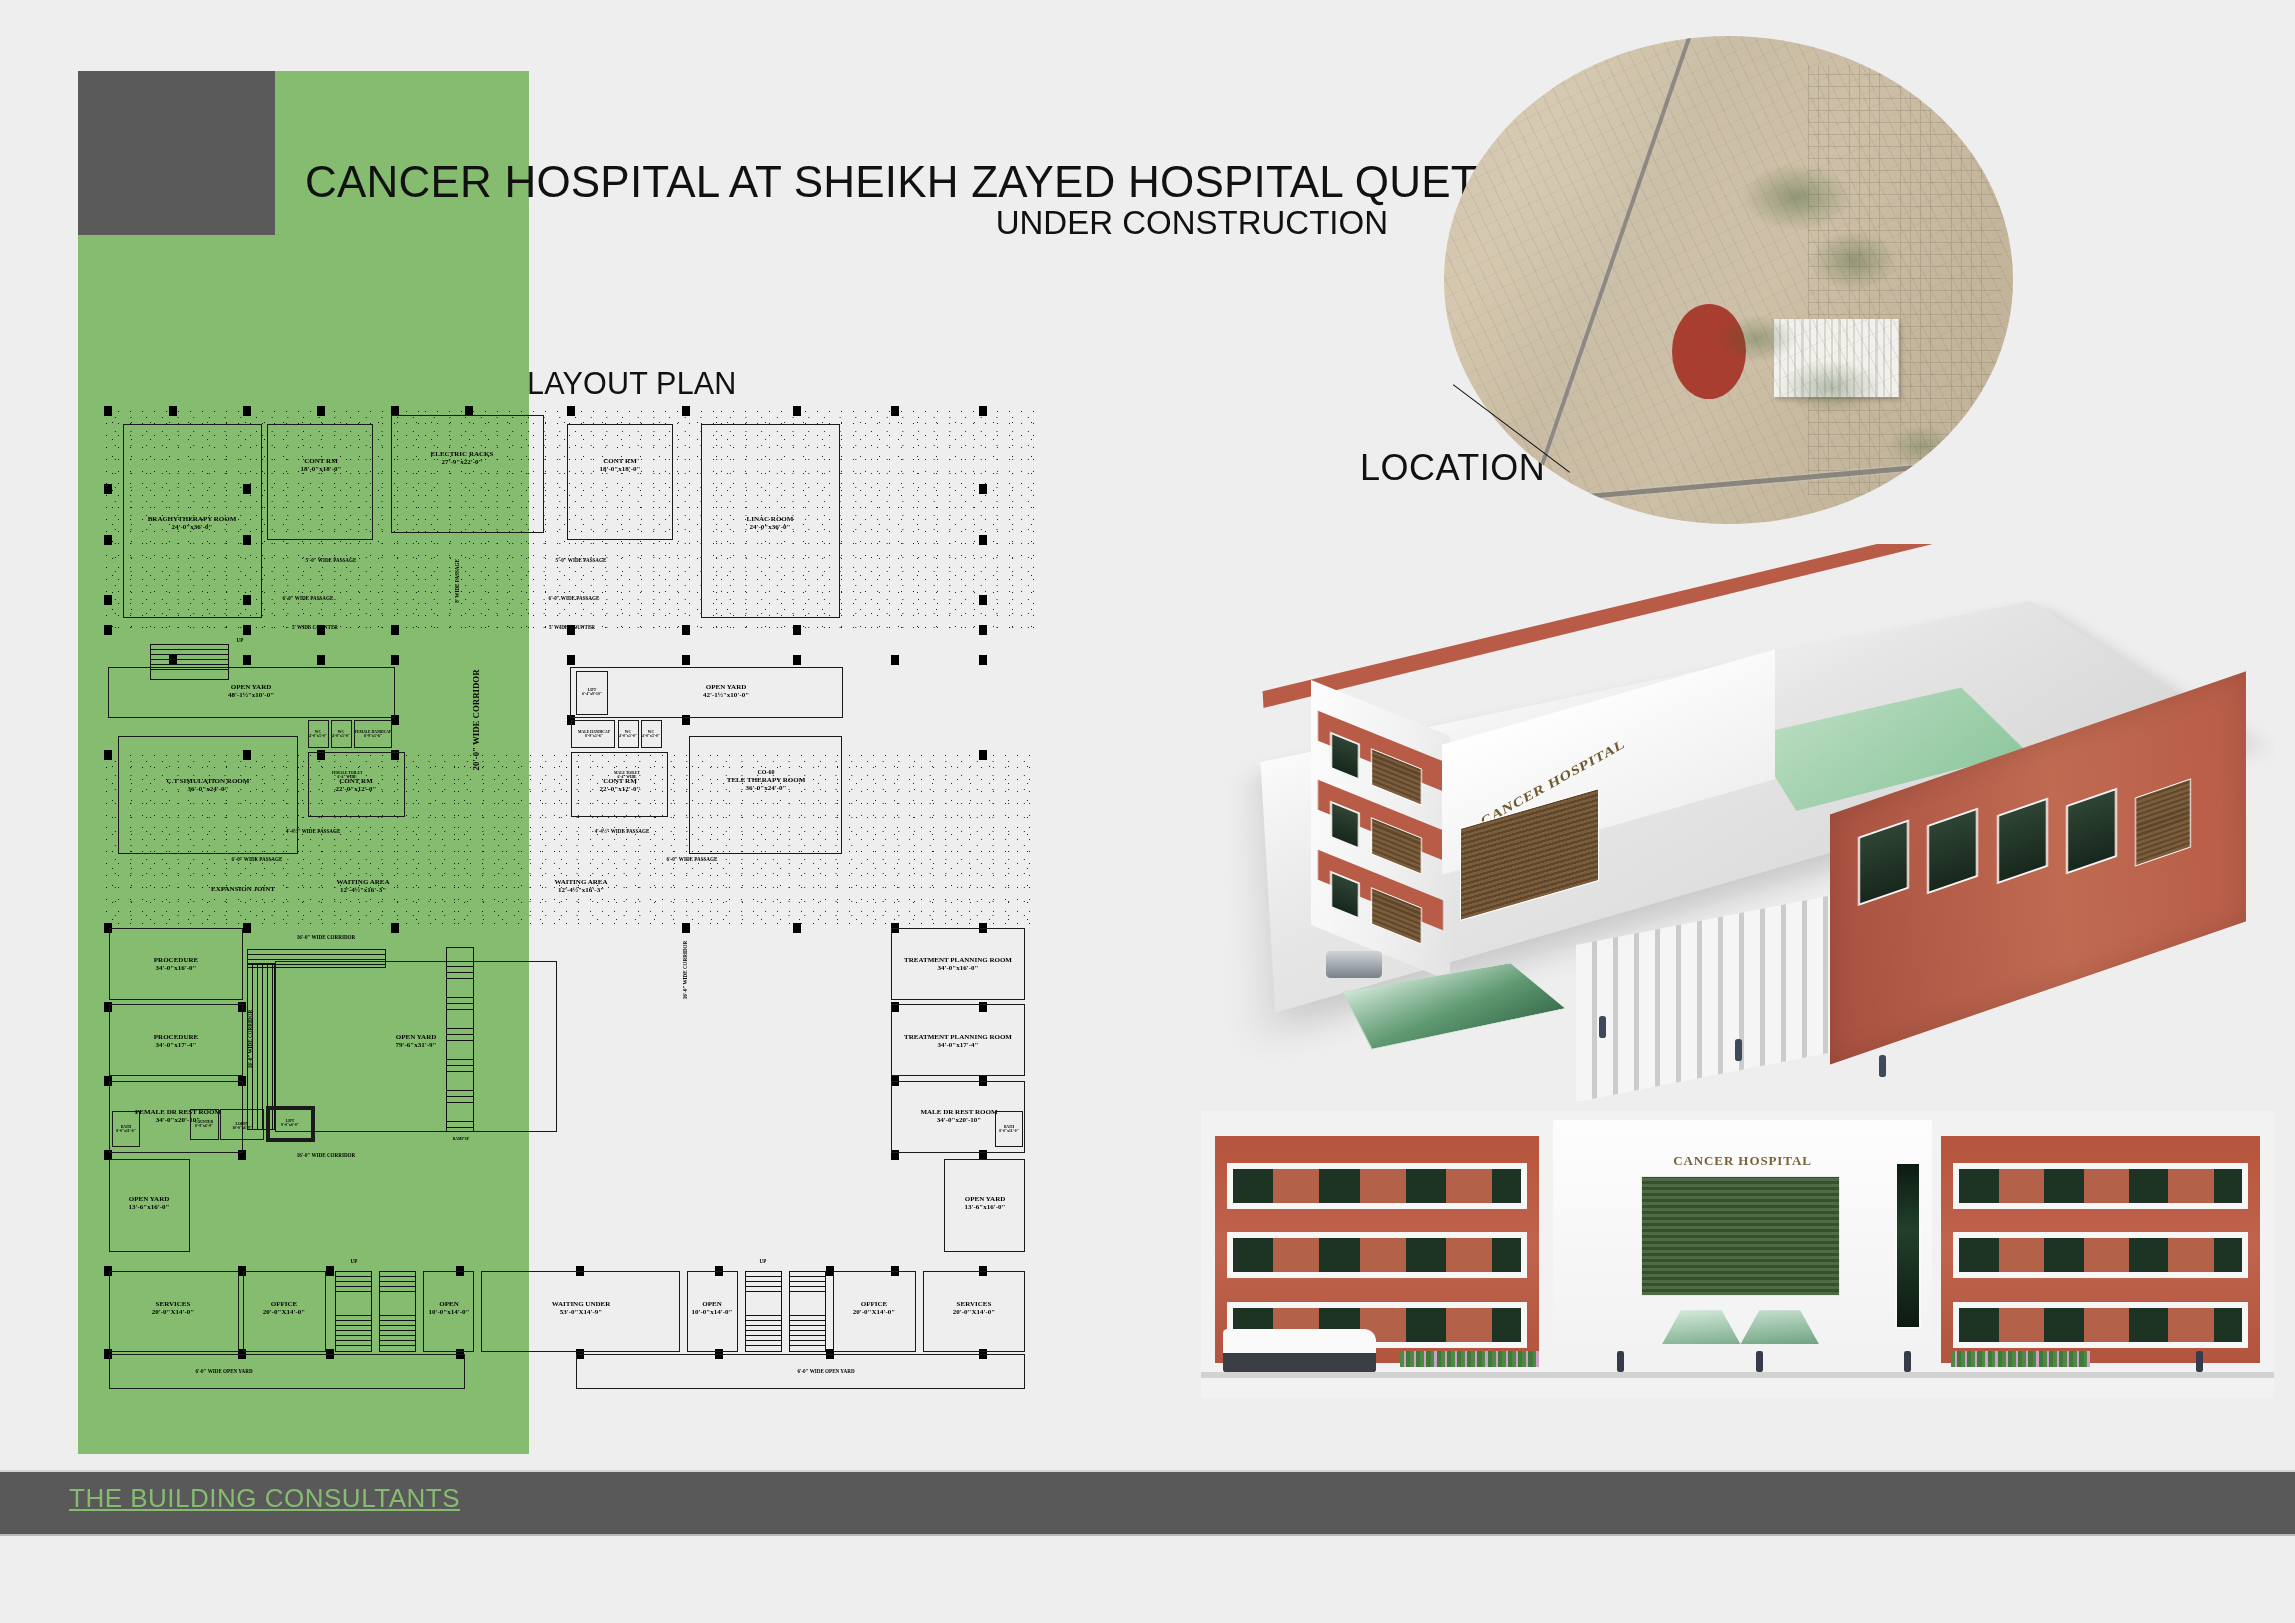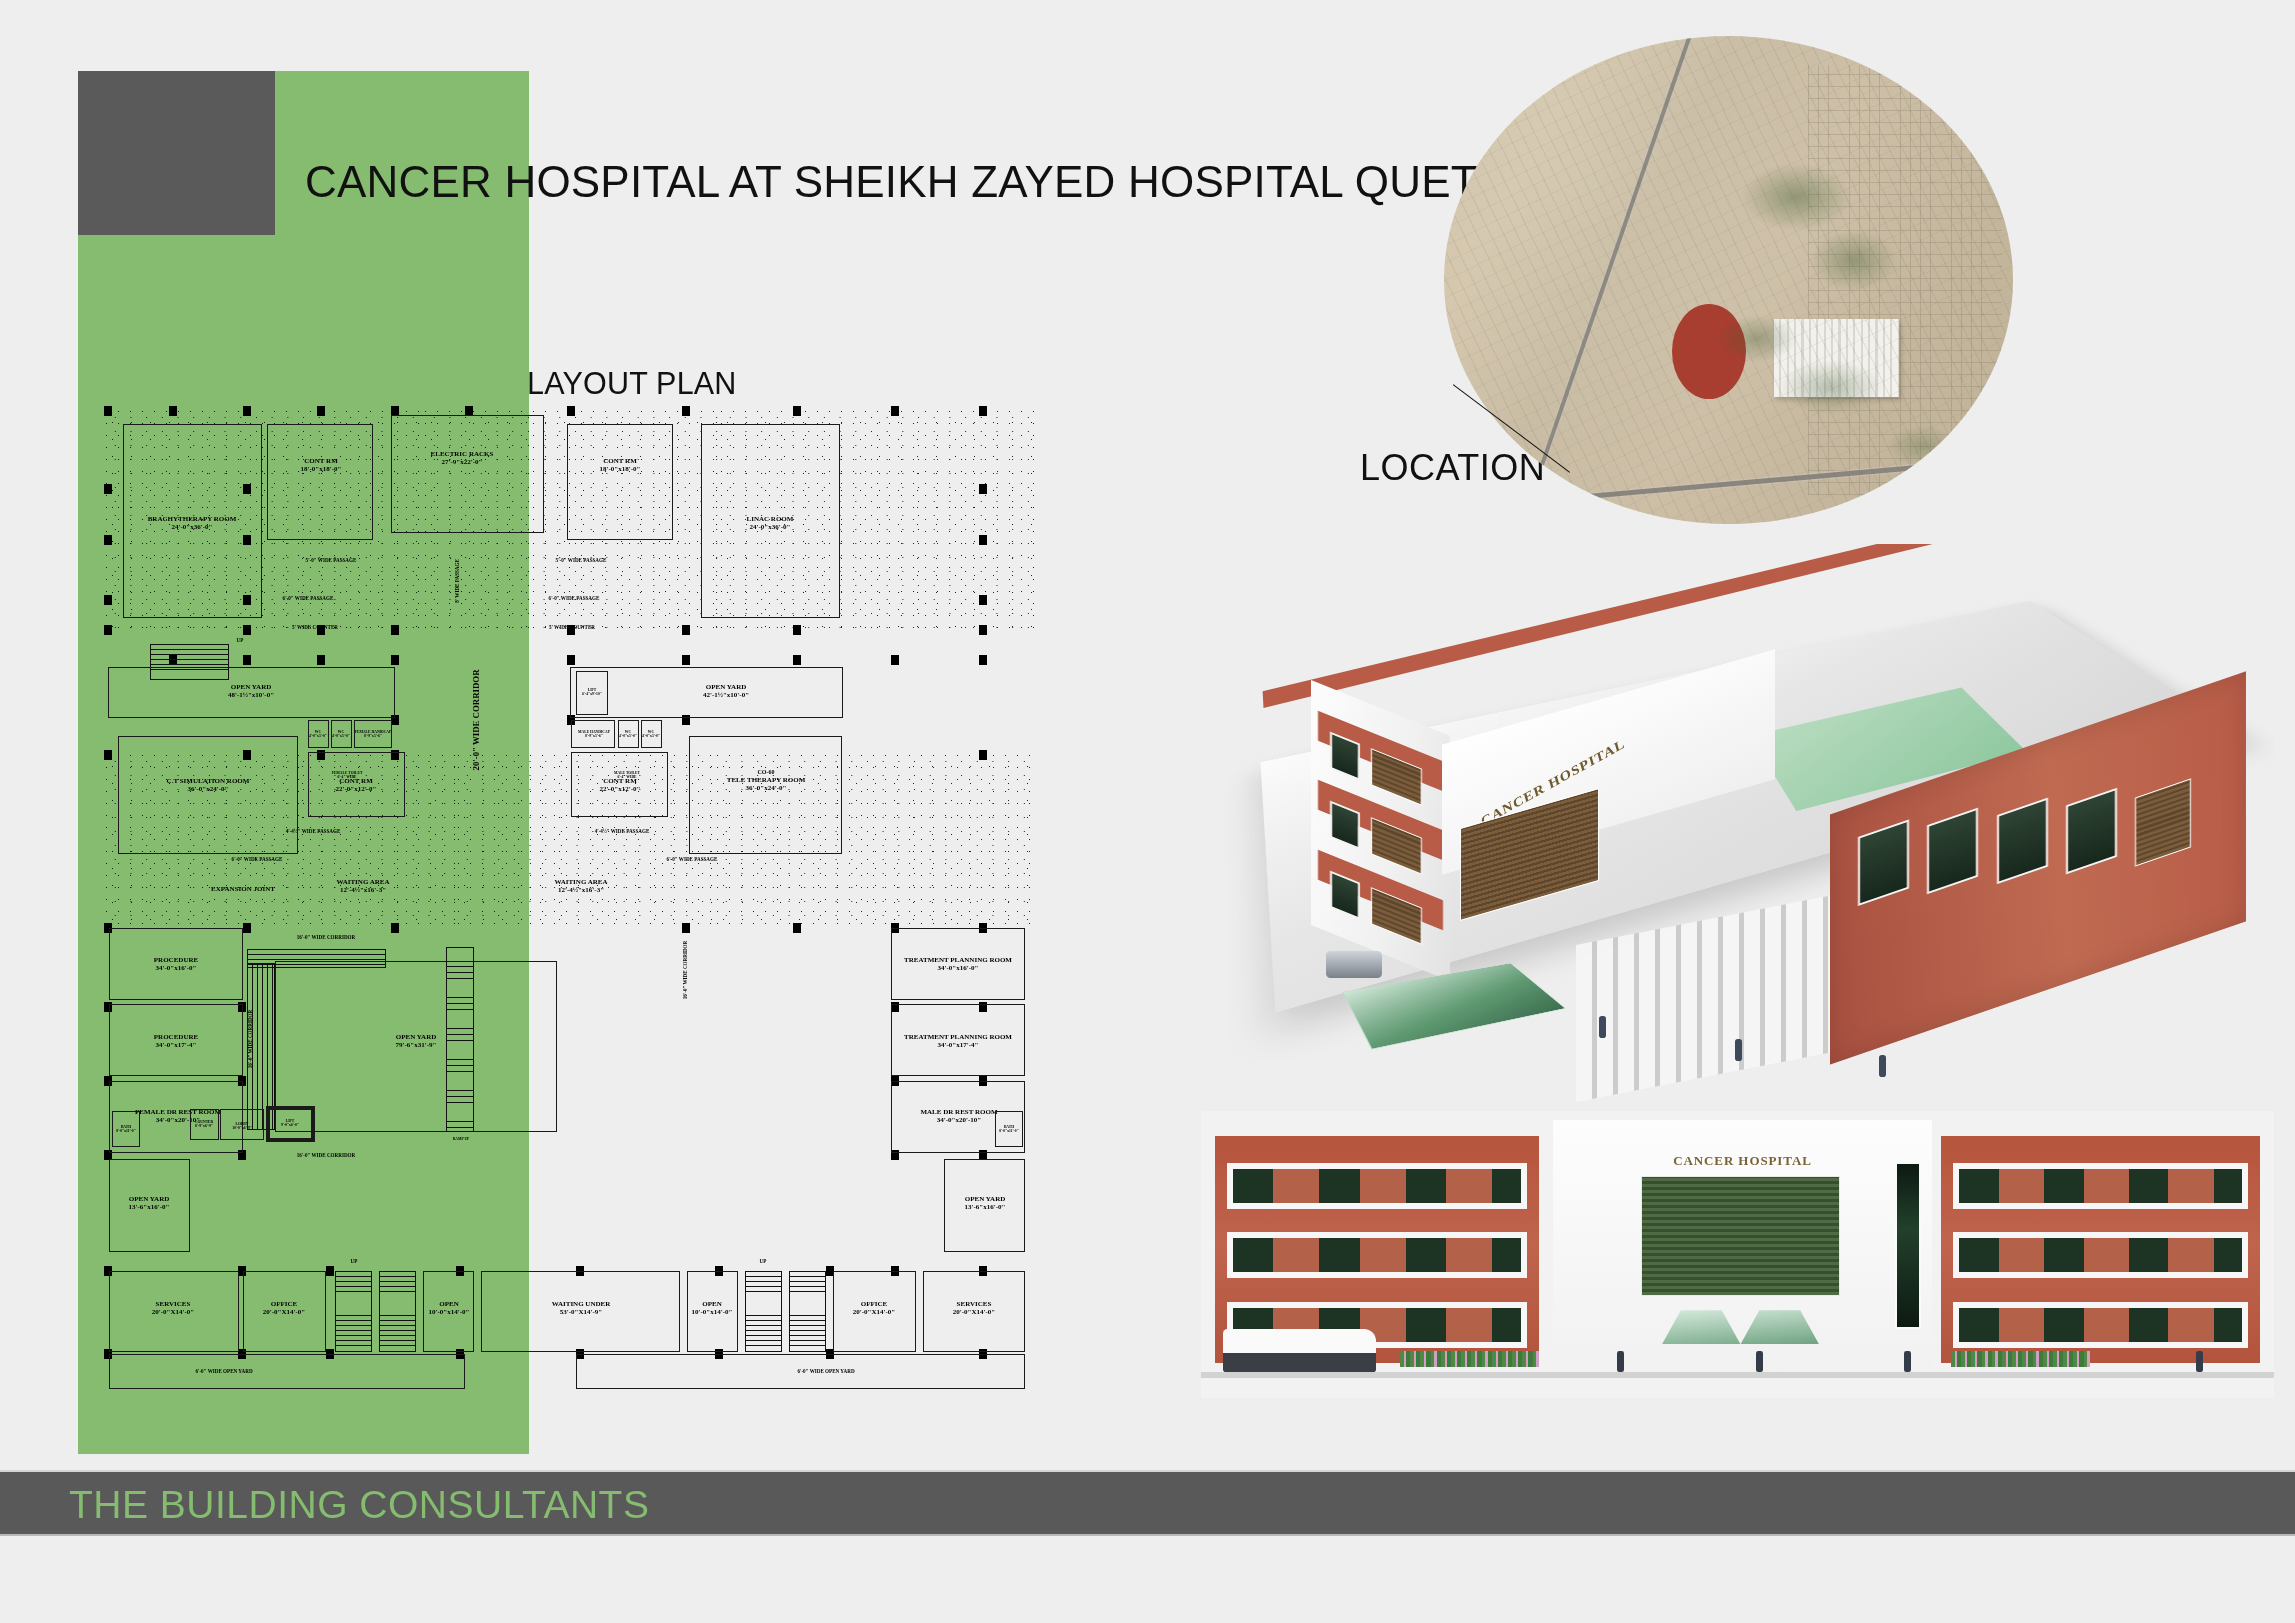--- a/index.html
+++ b/index.html
@@ -44,21 +44,21 @@
   }
 
   
   .footer-bar {
     position: absolute; left: 0; top: 1470px; width: 2295px; height: 66px;
     background: #595959;
     border-top: 2.3px solid #d5d5d5; border-bottom: 2.3px solid #b8b8b8;
   }
   .footer-text {
     position: absolute; left: 69px; top: 1483px;
-    font-size: 39px; color: #86bc70; letter-spacing: 0.5px;
+    font-size: 26px; color: #86bc70; letter-spacing: 0.5px; text-decoration: underline;
   }
 
   
   .aerial-wrap {
     position: absolute; left: 1444px; top: 36px; width: 569px; height: 488px;
     border-radius: 50%;
     overflow: hidden;
     background:
       radial-gradient(circle at 22% 28%, rgba(255,255,255,.10), transparent 60%),
       linear-gradient(118deg, #cfc1a8 0%, #d3c5ab 18%, #c8bba2 35%, #cdbfa6 55%, #c4b69c 78%, #bfb296 100%);
@@ -288,20 +288,21 @@
 </style>
 </head>
 <body>
 
 <div id="board">
 
   <div class="green-band"></div>
   <div class="dark-square"></div>
 
   <div class="title-main">CANCER HOSPITAL AT SHEIKH ZAYED HOSPITAL QUETTA</div>
+  <div class="title-sub">UNDER CONSTRUCTION</div>
 
   <div class="layout-plan-label">LAYOUT PLAN</div>
   <div class="location-label">LOCATION</div>
 
   <div class="aerial-wrap">
     <div class="aerial-blocks"></div>
     <div class="aerial-complex"></div>
     <div class="aerial-road-a"></div>
     <div class="aerial-road-b"></div>
     <div class="aerial-marker"></div>

